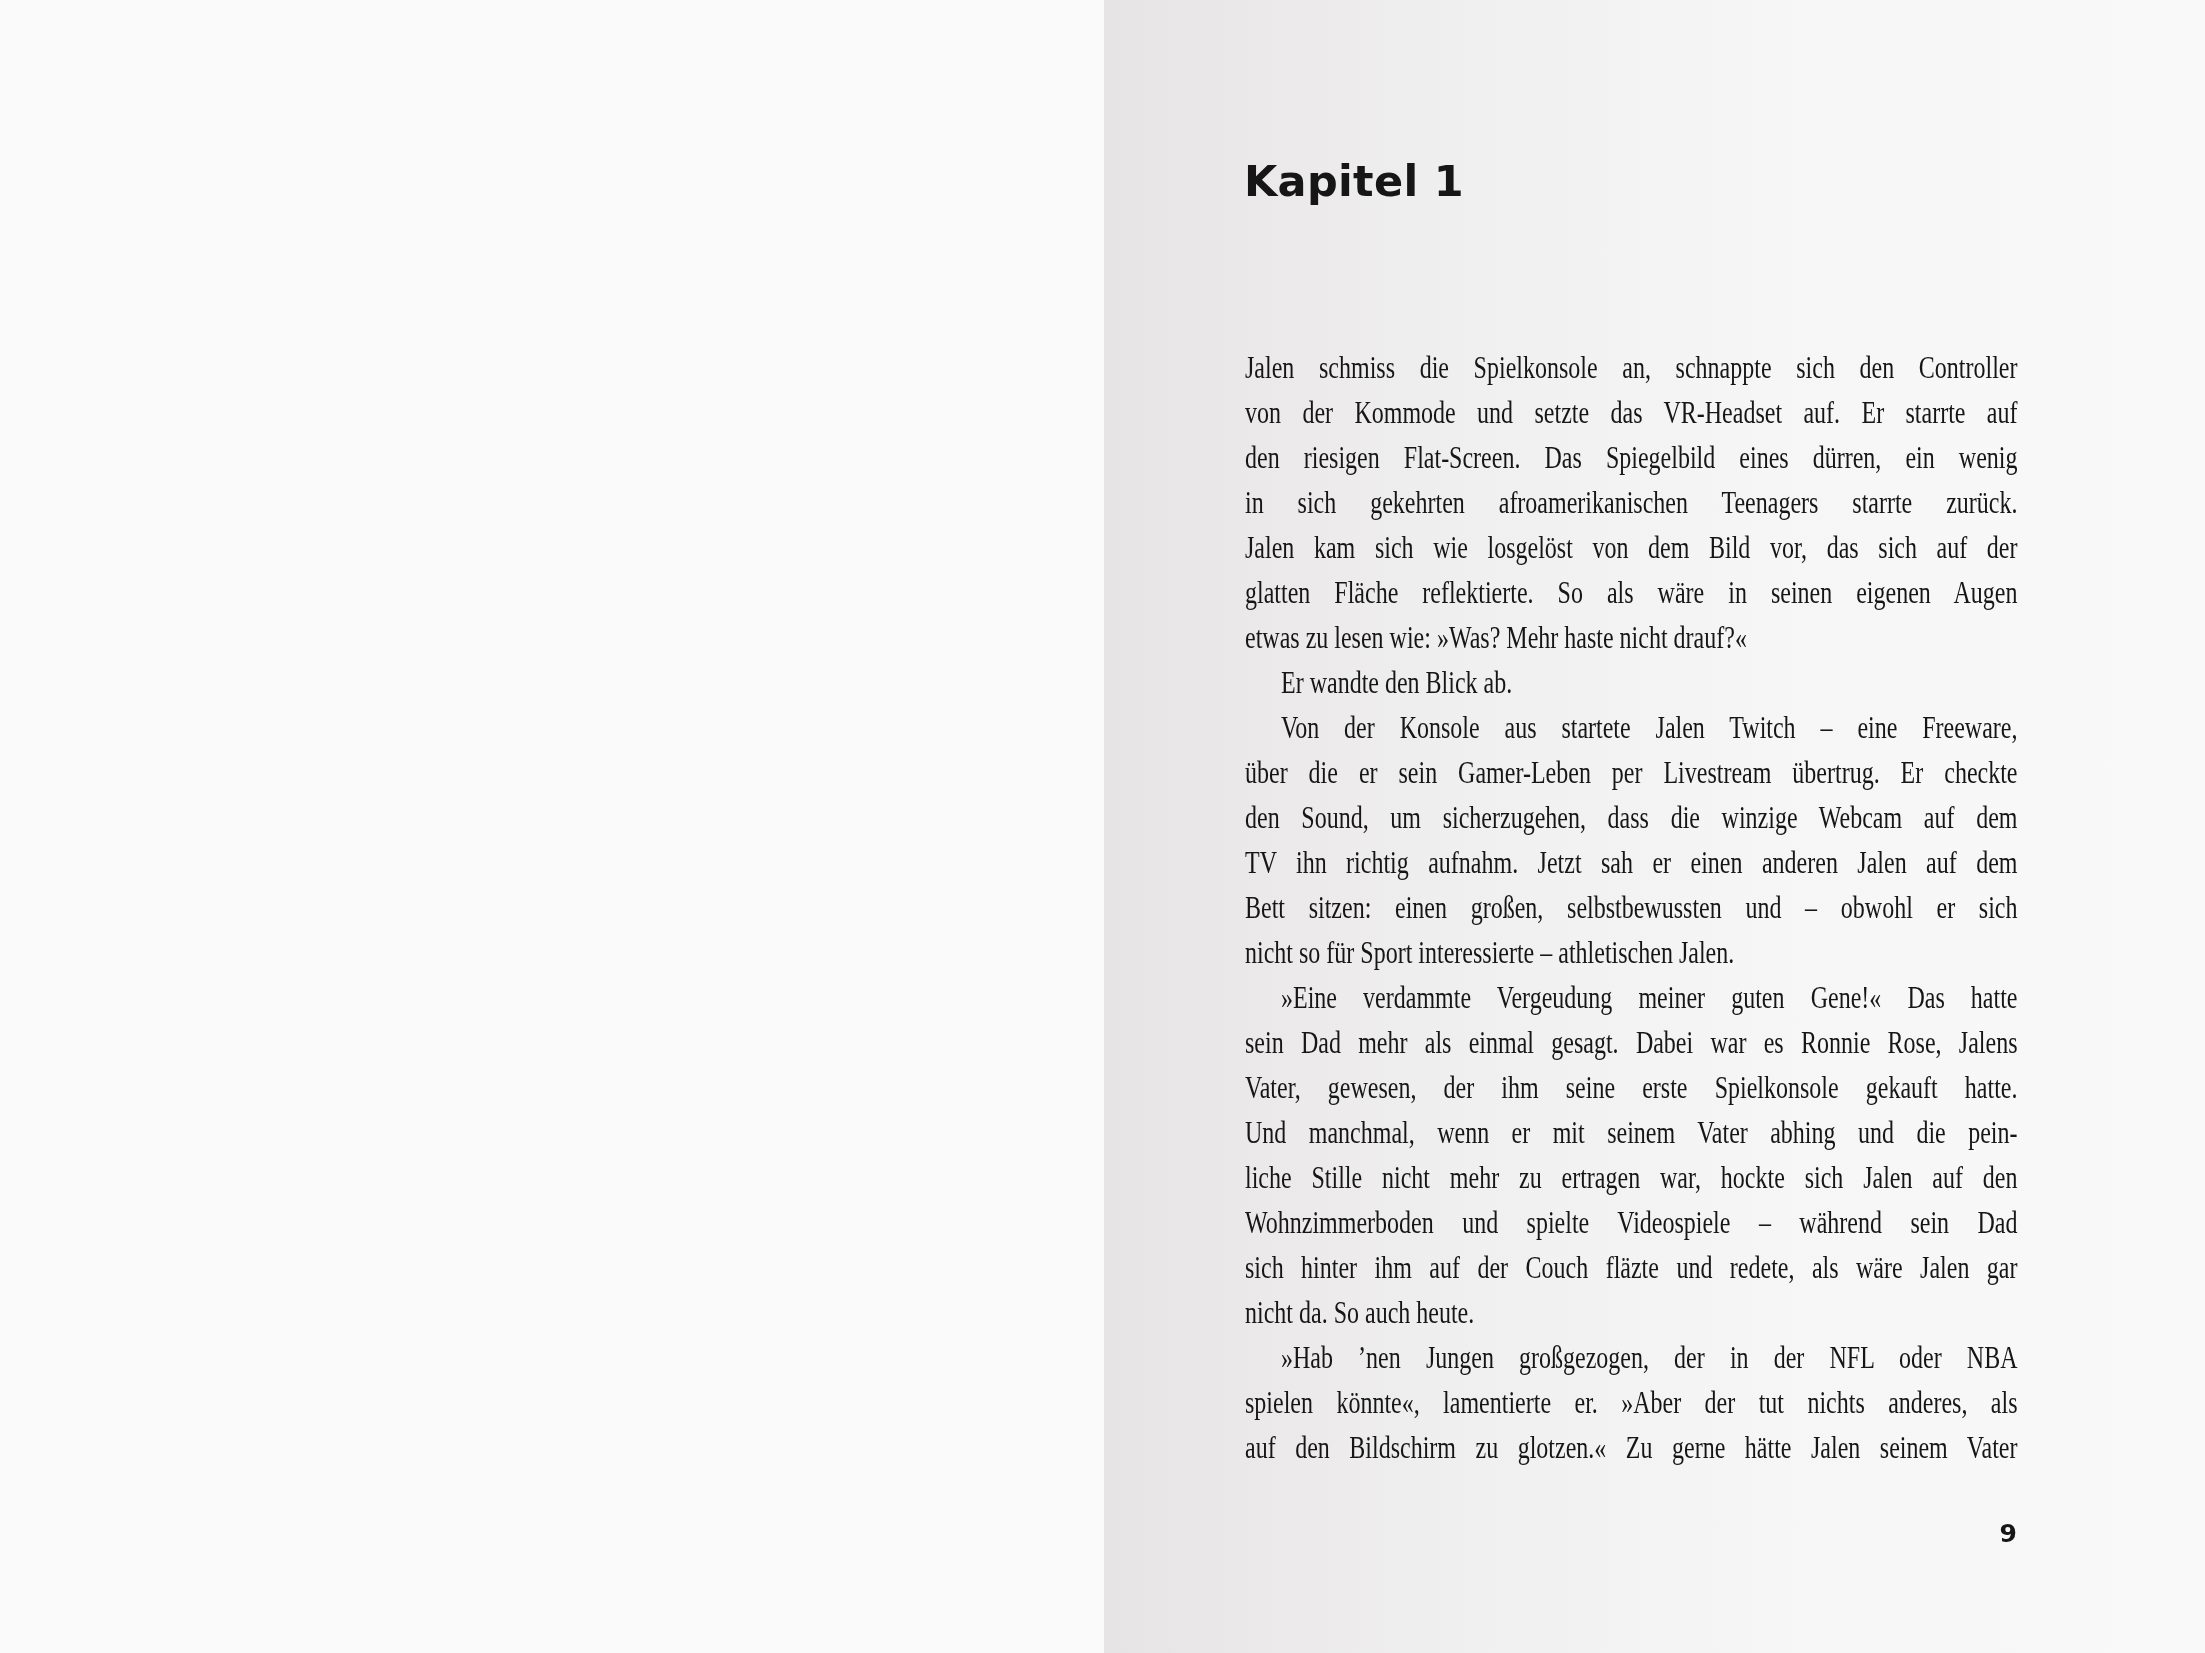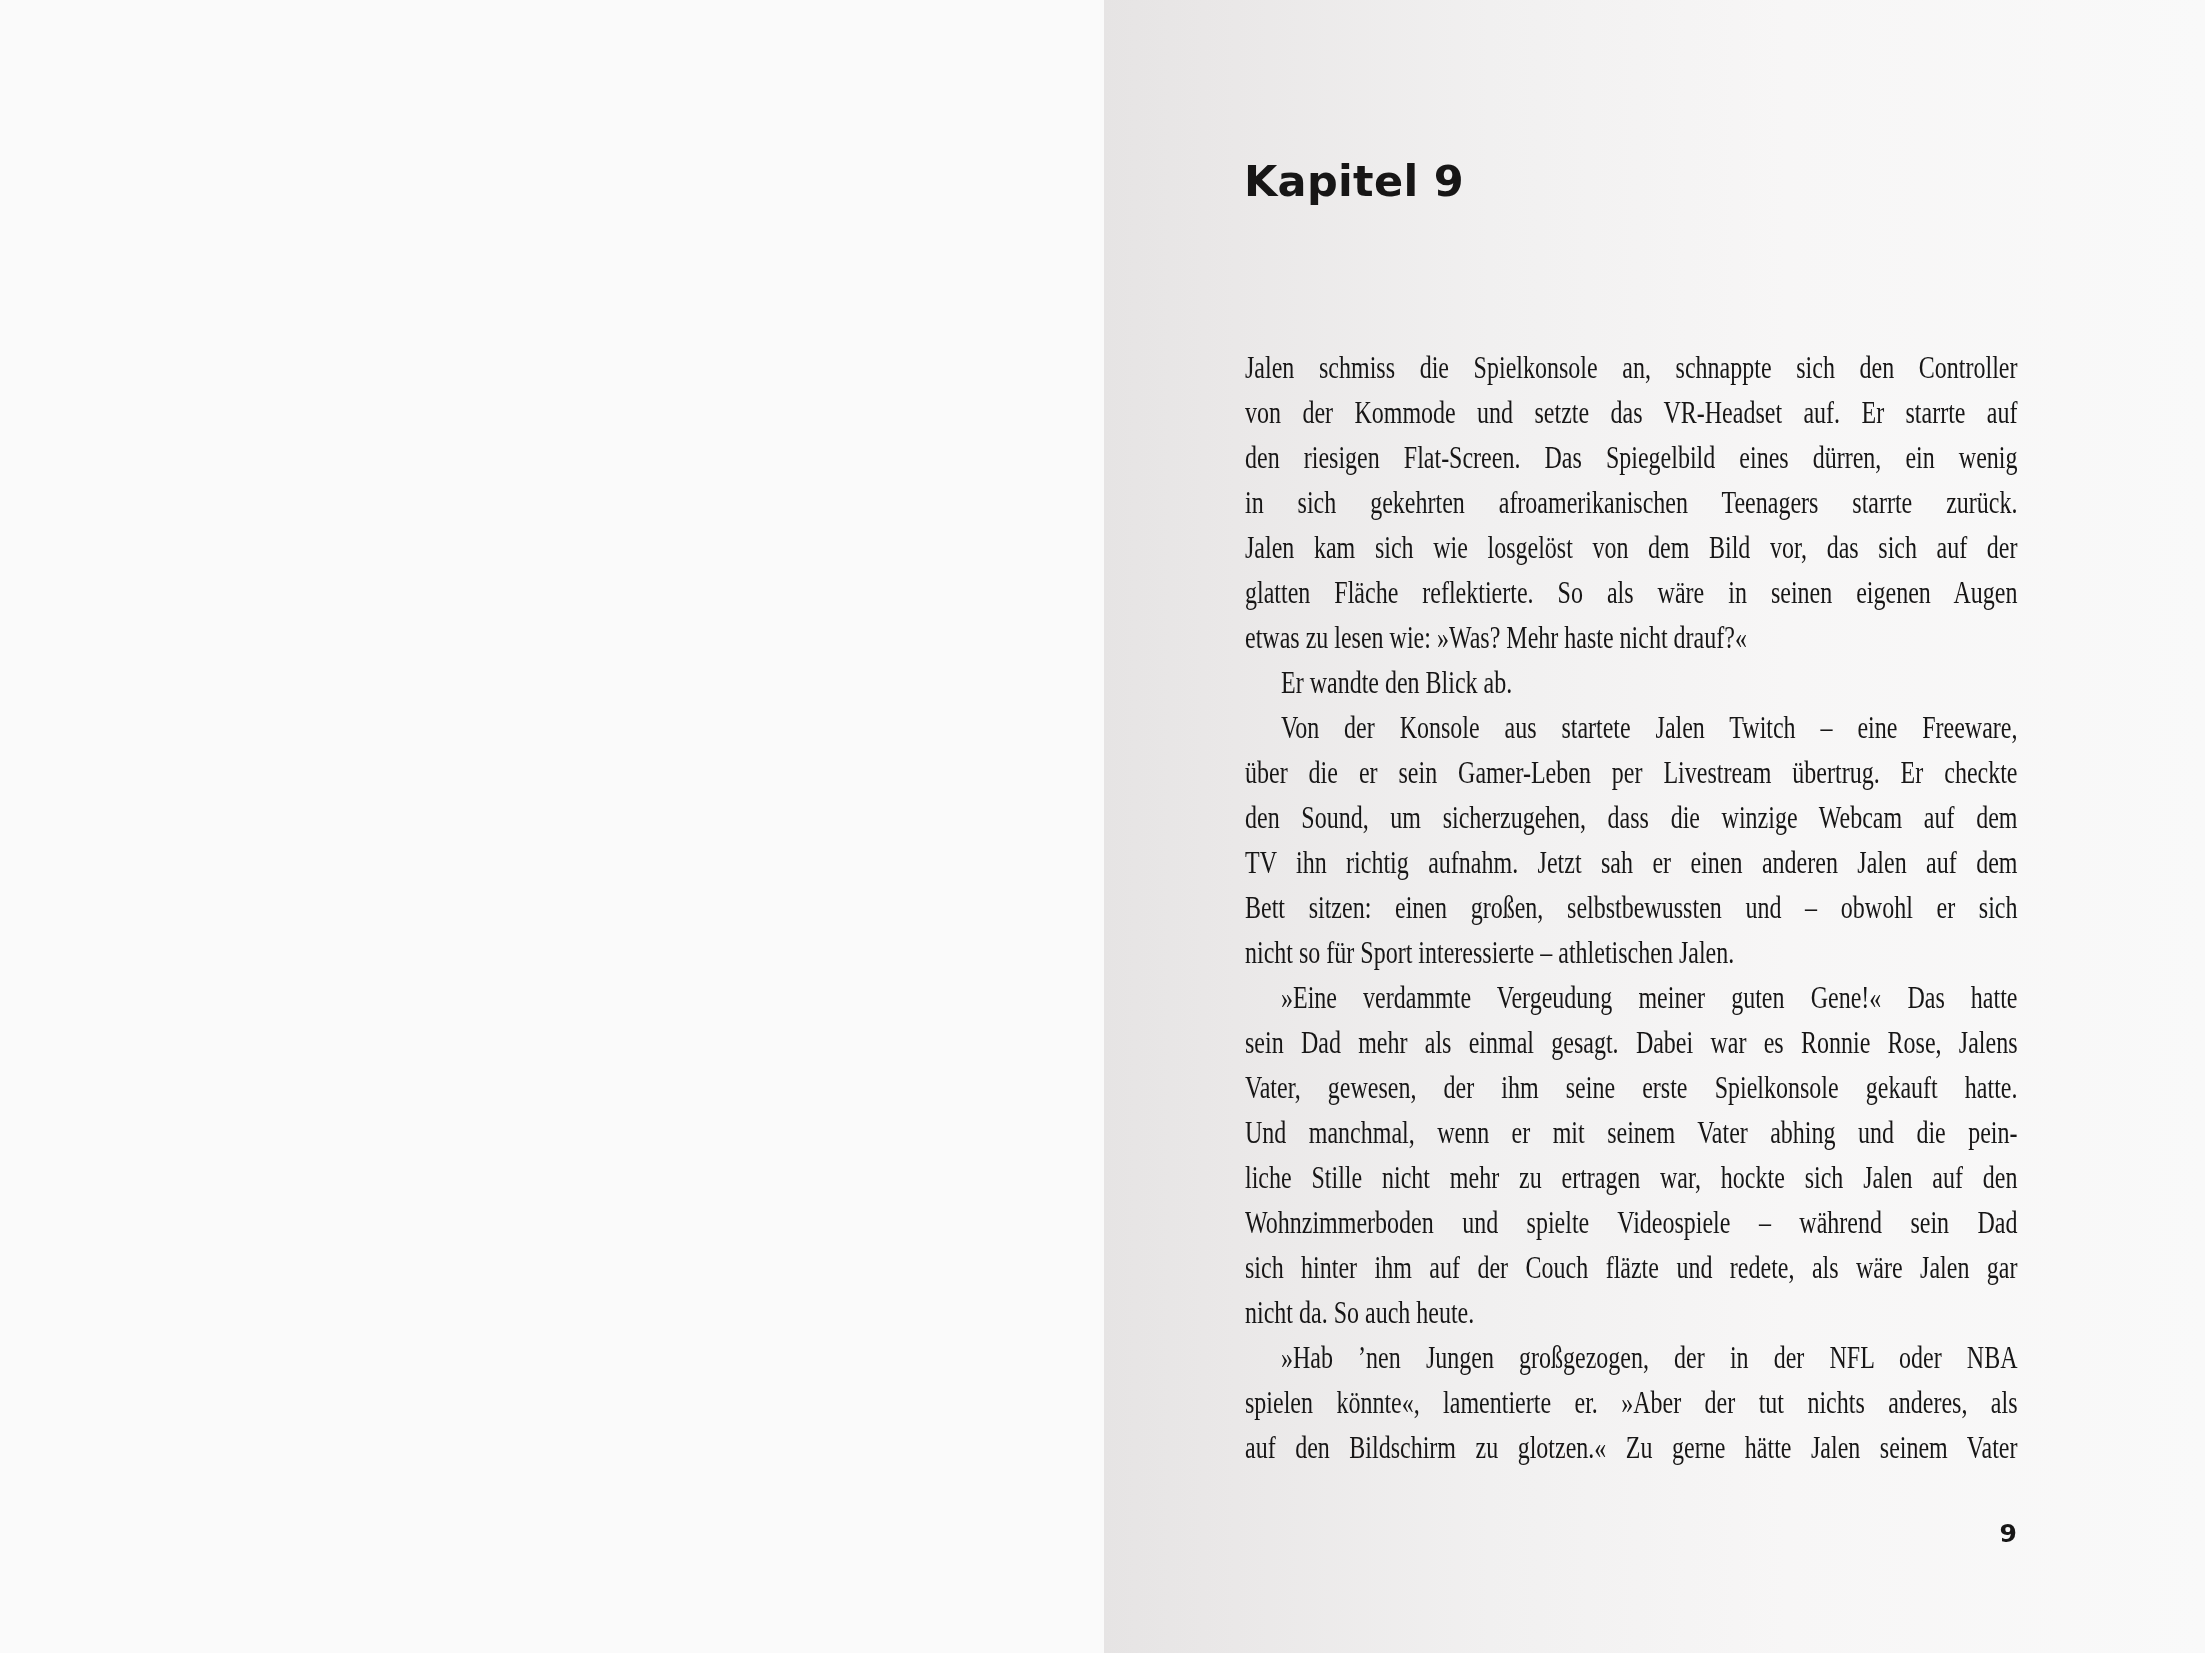--- a/index.html
+++ b/index.html
@@ -86,21 +86,21 @@
     line-height: 25px;
     color: var(--ink, #171616);
   }
 </style>
 </head>
 <body>
 
 <div class="canvas">
   <div class="left-page"></div>
   <div class="right-page">
-    <h1 class="chapter-title">Kapitel 9</h1>
+    <h1 class="chapter-title">Kapitel 1</h1>
     <div class="text-column">
         <div class="line just">Jalen schmiss die Spielkonsole an, schnappte sich den Controller</div>
         <div class="line just">von der Kommode und setzte das VR-Headset auf. Er starrte auf</div>
         <div class="line just">den riesigen Flat-Screen. Das Spiegelbild eines dürren, ein wenig</div>
         <div class="line just">in sich gekehrten afroamerikanischen Teenagers starrte zurück.</div>
         <div class="line just">Jalen kam sich wie losgelöst von dem Bild vor, das sich auf der</div>
         <div class="line just">glatten Fläche reflektierte. So als wäre in seinen eigenen Augen</div>
         <div class="line">etwas zu lesen wie: »Was? Mehr haste nicht drauf?«</div>
         <div class="line indent">Er wandte den Blick ab.</div>
         <div class="line indent just">Von der Konsole aus startete Jalen Twitch – eine Freeware,</div>

